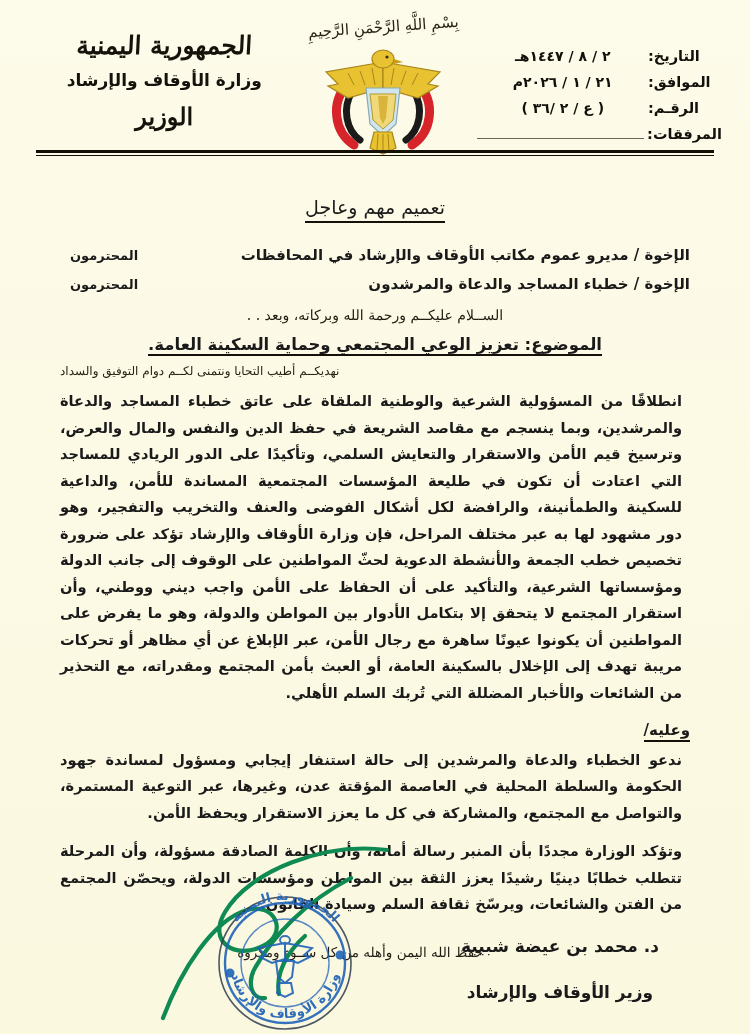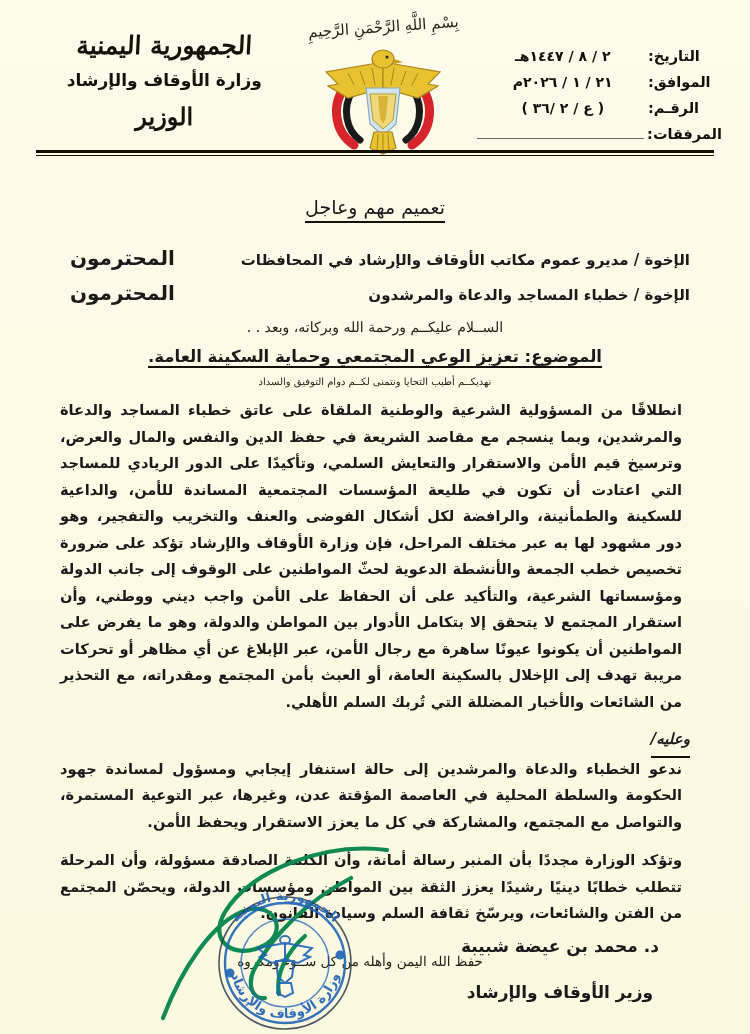--- a/index.html
+++ b/index.html
@@ -149,21 +149,21 @@
     flex-direction:row;
     justify-content:space-between;
     align-items:baseline;
     font-size:15px;
     font-weight:700;
     margin-bottom:11px;
     letter-spacing:-.3px;
   }
   .addressee .who{text-align:right;}
   .addressee .hon{
-    font-size:20px;
+    font-size:13px;
     font-weight:700;
     padding-left:10px;
   }
 
   .greeting{
     text-align:center;
     font-family:"DejaVu Serif","Liberation Serif",serif;
     font-size:14px;
     margin:14px 0 12px 0;
     letter-spacing:-.3px;
@@ -176,23 +176,23 @@
     font-weight:700;
     margin:4px 0 10px 0;
     letter-spacing:-.3px;
   }
   .subject span{
     border-bottom:2px solid #15110a;
     padding-bottom:0;
   }
 
   .salutation{
-    text-align:center;
-    font-family:"DejaVu Serif","Liberation Serif",serif;
-    font-size:10px;
+    text-align:left;
+    font-family:"DejaVu Serif","Liberation Serif",serif;
+    font-size:12px;
     color:#2a2417;
     margin:2px 0 10px 0;
     letter-spacing:-.3px;
   }
 
   .para{
     font-size:14.6px;
     font-weight:700;
     line-height:1.82;
     text-align:justify;
@@ -203,22 +203,21 @@
   }
 
   .section-mark{
     font-size:15px;
     font-weight:700;
     margin:14px 0 8px 0;
     text-align:right;
   }
   .section-mark span{
     border-bottom:2px solid #15110a;
-    padding-bottom:8px;
-    font-style:italic;
+    padding-bottom:1px;
   }
 
   
   .closing{
     margin-top:26px;
     text-align:center;
     font-family:"DejaVu Serif","Liberation Serif",serif;
     color:#221d12;
   }
   .closing .c1{

